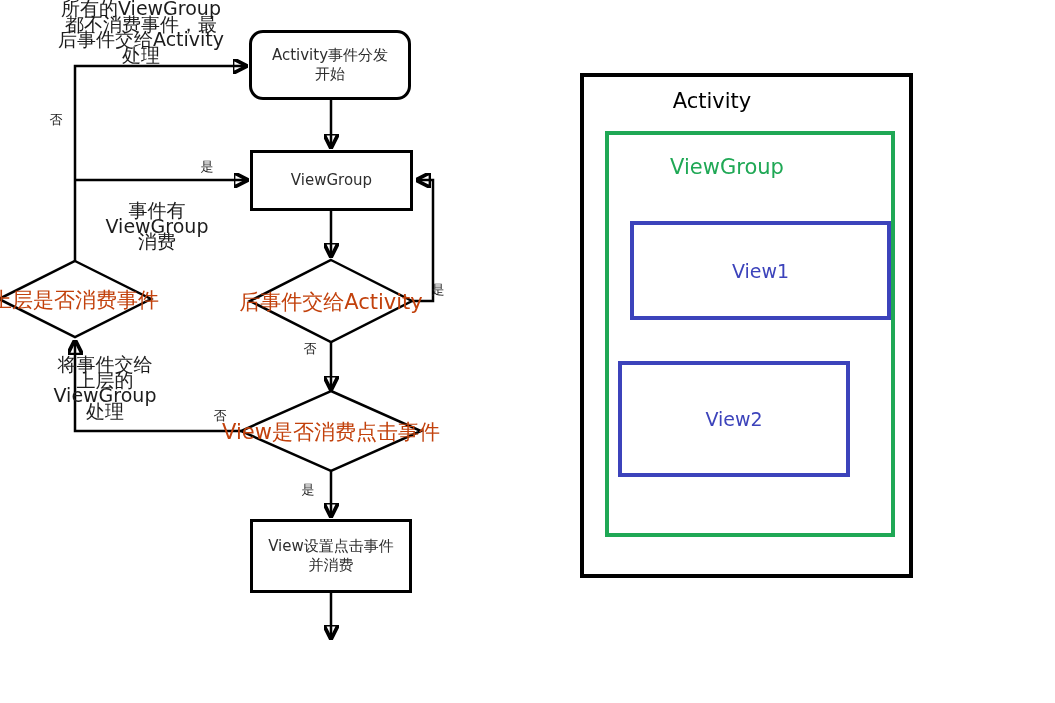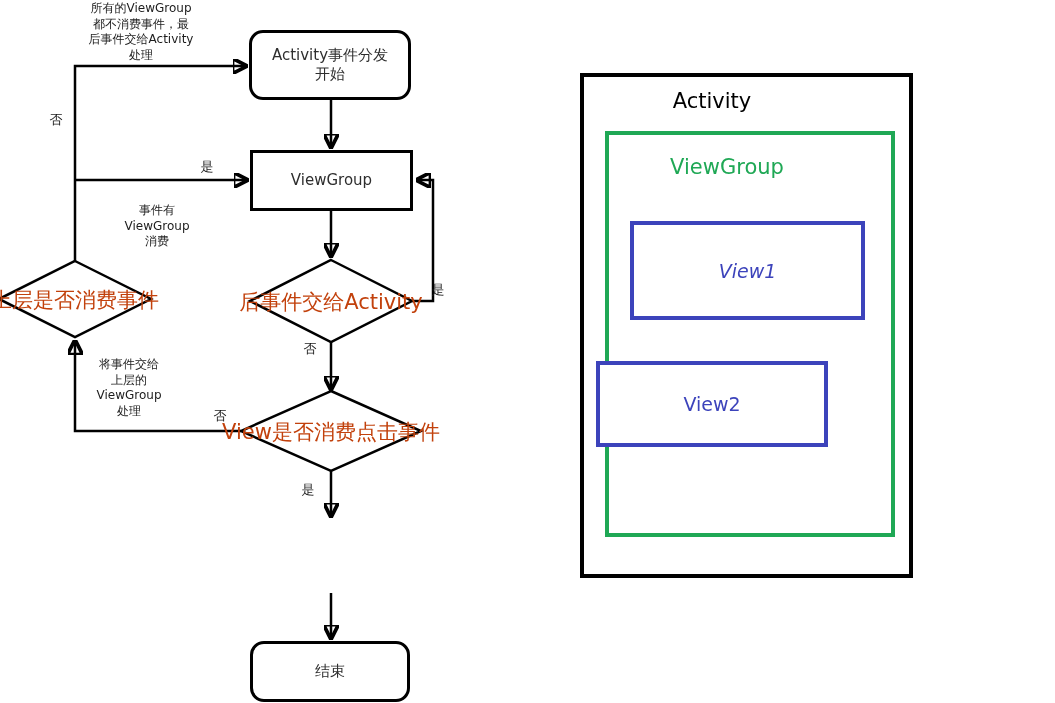--- a/index.html
+++ b/index.html
@@ -42,21 +42,21 @@
   .elabel {
     position: absolute;
     transform: translate(-50%, -50%);
     font-size: 13px;
     color: #1c1c1c;
     white-space: nowrap;
   }
   .note {
     position: absolute;
     transform: translateX(-50%);
-    font-size: 12px;
+    font-size: 19px;
     line-height: 15.5px;
     text-align: center;
     white-space: pre-line;
     color: #1c1c1c;
   }
 
   .panel-box { position: absolute; box-sizing: border-box; background: #fff; }
   .activity-box { border: 4px solid var(--line, #000); }
   .green-box { border: 4px solid var(--green, #1fa855); }
   .view-box {
@@ -106,52 +106,52 @@
 
     <polygon class="diamond" points="75,261 151,299 75,337 -1,299"></polygon>
     <polygon class="diamond" points="331,260 412,301 331,342 250,301"></polygon>
     <polygon class="diamond" points="331,391 421,431 331,471 241,431"></polygon>
   </svg>
 
   <div class="node rounded" style="left:249px; top:30px; width:162px; height:70px;">Activity事件分发开始</div>
 
   <div class="node" style="left:250px; top:150px; width:163px; height:61px;">ViewGroup</div>
 
+  <div class="node" style="left:250px; top:519px; width:162px; height:74px;">View设置点击事件并消费</div>
 
-  <div class="node rounded" style="left:250px; top:641px; width:160px; height:61px;">结束</div>
 
   <div class="dlabel" style="left:75px; top:300px;">上层是否消费事件</div>
   <div class="dlabel" style="left:331px; top:302px;">后事件交给Activity</div>
   <div class="dlabel" style="left:331px; top:432px;">View是否消费点击事件</div>
 
   <div class="note" style="left:141px; top:1px;">所有的ViewGroup
 都不消费事件，最
 后事件交给Activity
 处理</div>
   <div class="note" style="left:157px; top:203px;">事件有
 ViewGroup
 消费</div>
-  <div class="note" style="left:129px; top:357px;">将事件交给
+  <div class="note" style="left:105px; top:357px;">将事件交给
 上层的
 ViewGroup
 处理</div>
 
   <div class="elabel" style="left:56px; top:120px;">否</div>
   <div class="elabel" style="left:207px; top:167px;">是</div>
   <div class="elabel" style="left:438px; top:290px;">是</div>
   <div class="elabel" style="left:310px; top:349px;">否</div>
   <div class="elabel" style="left:220px; top:416px;">否</div>
   <div class="elabel" style="left:308px; top:490px;">是</div>
 
   <div class="panel-box activity-box" style="left:580px; top:73px; width:333px; height:505px;"></div>
   <div class="panel-title" style="left:712px; top:89px;text-align:center;">Activity</div>
 
   <div class="panel-box green-box" style="left:605px; top:131px; width:290px; height:406px;"></div>
   <div class="panel-title green" style="left:727px; top:155px;">ViewGroup</div>
 
-  <div class="panel-box view-box" style="left:630px; top:221px; width:235px; height:99px;font-style:italic;">
+  <div class="panel-box view-box" style="left:630px; top:221px; width:261px; height:99px;">
     <span>View1</span>
   </div>
-  <div class="panel-box view-box" style="left:596px; top:361px; width:232px; height:86px;">
+  <div class="panel-box view-box" style="left:618px; top:361px; width:232px; height:116px;">
     <span>View2</span>
   </div>
 
 </div>
 
 </body></html>

